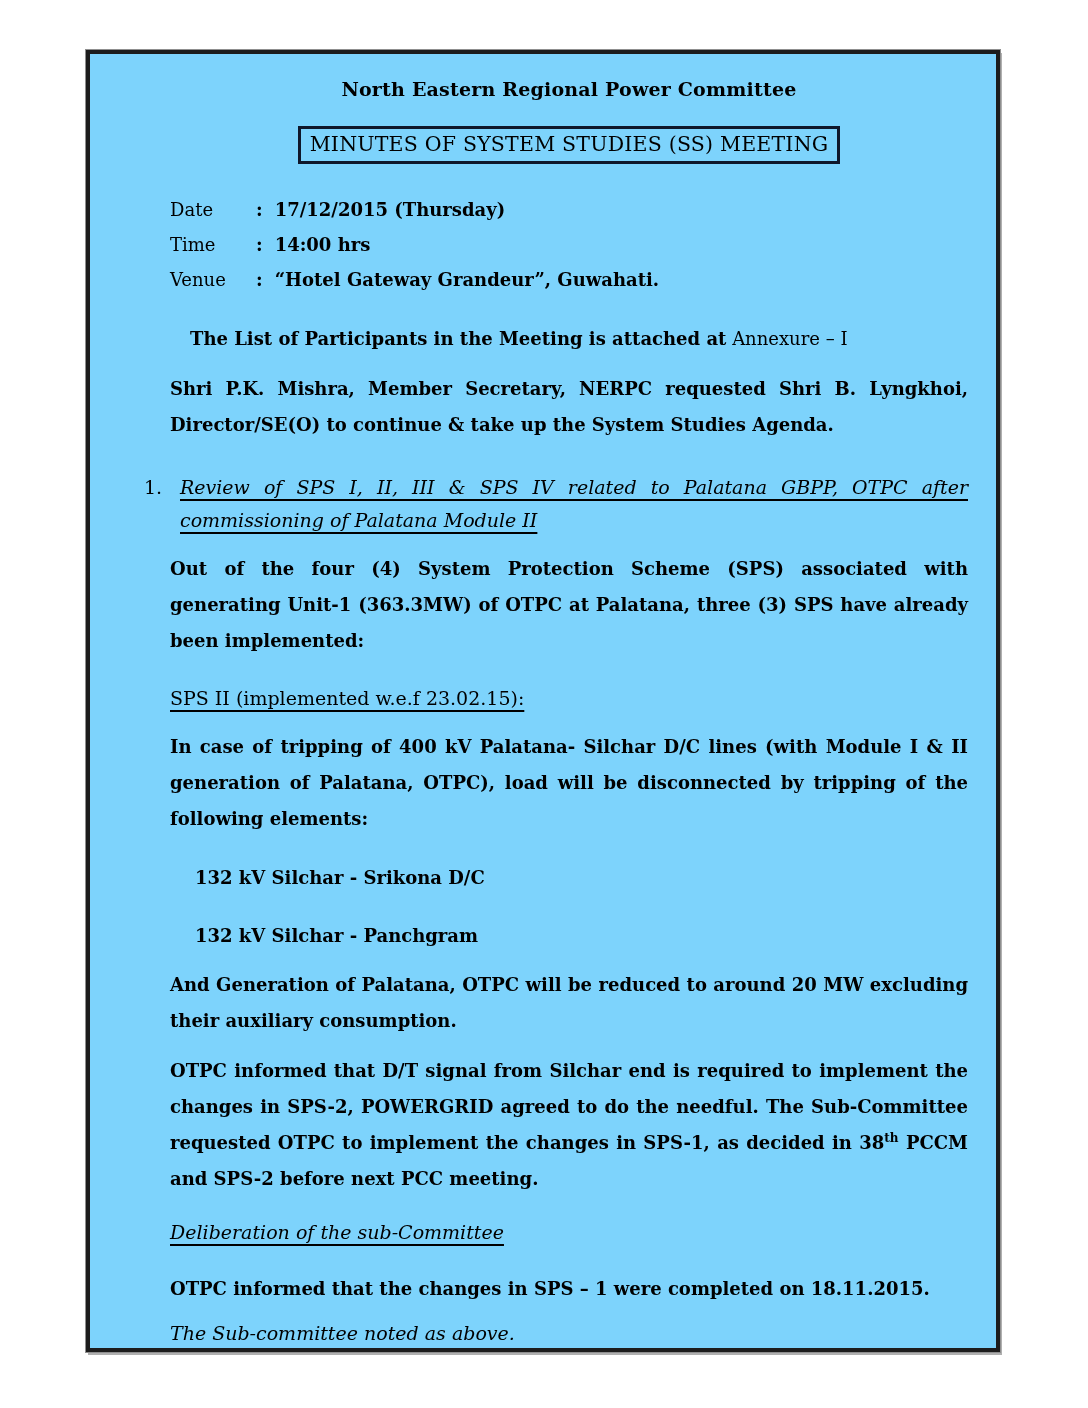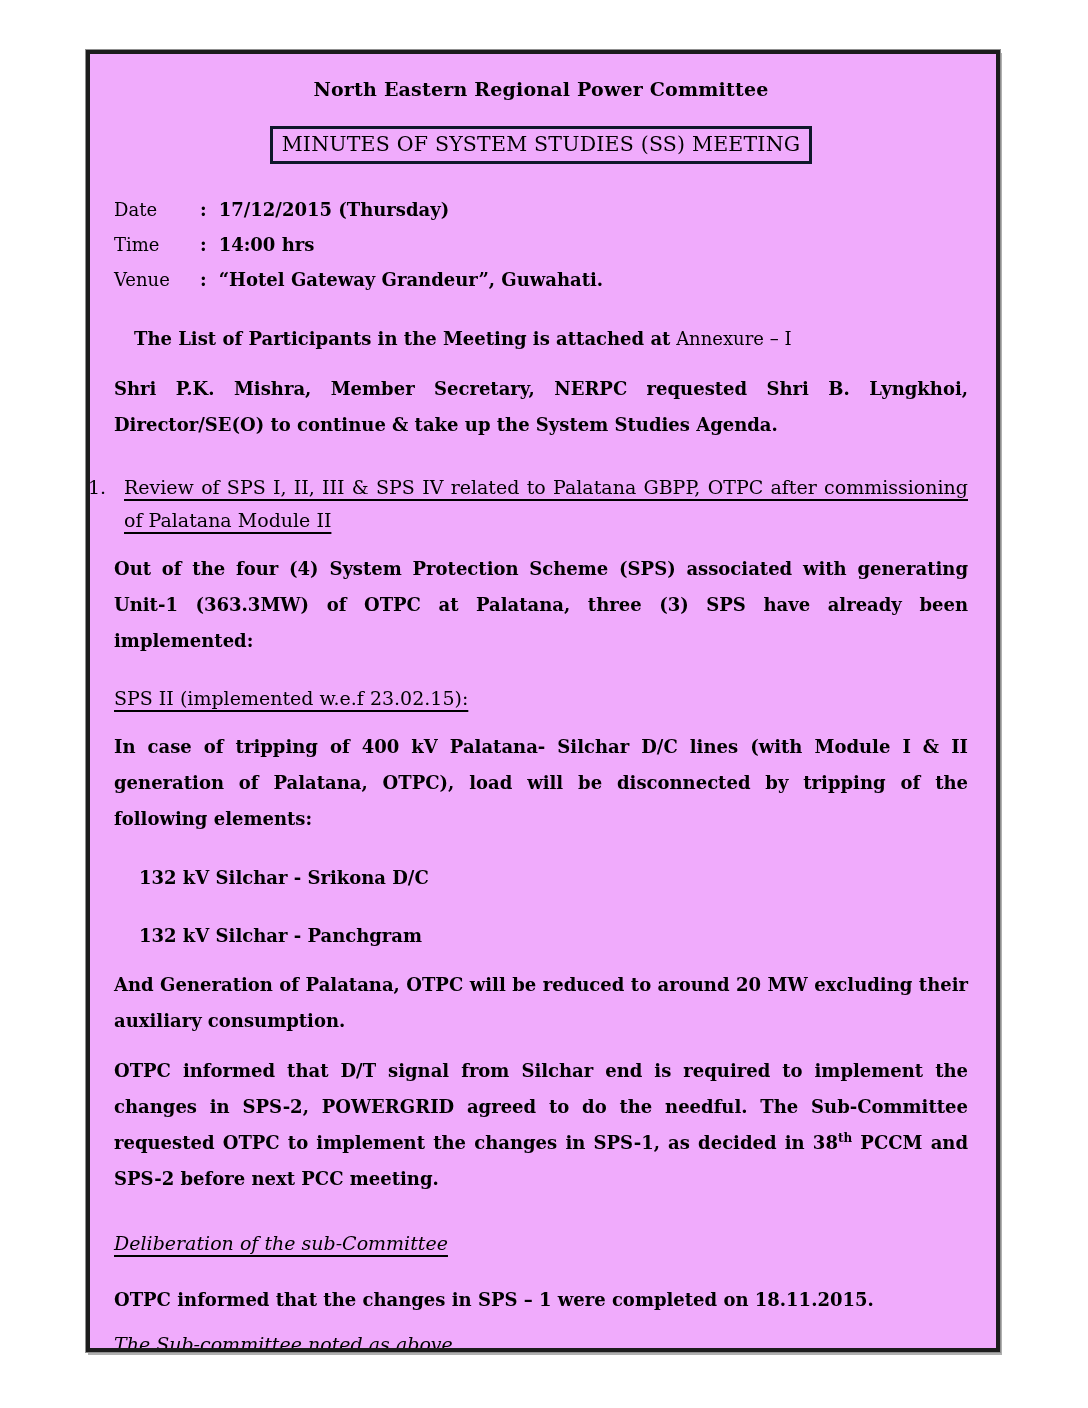--- a/index.html
+++ b/index.html
@@ -12,22 +12,22 @@
     overflow: hidden;
   }
   .sheet {
     position: absolute;
     left: 86px; top: 50px;
     width: 914px; height: 1302px;
     box-sizing: border-box;
     border: 4px solid #1c1c1c;
     outline: 1px solid #8f8f8f;
     box-shadow: 2px 3px 0 #b0b0b0;
-    background: #f0abfc;
-    padding: 14px 28px 0 24px;
+    background: #7dd3fc;
+    padding: 14px 28px 0 80px;
     overflow: hidden;
   }
   .bold   { font-weight: bold; margin-left: 20px; }
   .italic { font-style: italic; }
   .just   { text-align: justify; }
 
   .committee-title {
     text-align: center;
     font-size: 19px;
     font-weight: bold;
@@ -59,34 +59,35 @@
     font-size: 19px;
     line-height: 33px;
   }
   .h-num { width: 36px; flex: 0 0 36px; }
   .h-text {
     flex: 1;
     text-align: justify;
     text-decoration: underline;
     text-decoration-thickness: 2px;
     text-underline-offset: 5px;
+    font-style: italic;
   }
   .subheading {
     margin-top: 22px;
     font-size: 19px;
     line-height: 34px;
     text-decoration: underline;
     text-decoration-thickness: 2px;
     text-underline-offset: 5px;
   }
   .trip-list { margin: 10px 0 0 25px; font-size: 18px; font-weight: bold; }
   .trip-item { line-height: 34px; margin-top: 24px; }
 
   .delib-heading {
-    margin-top: 29px;
+    margin-top: 18px;
     font-size: 19px;
     line-height: 34px;
     font-style: italic;
     text-decoration: underline;
     text-decoration-thickness: 2px;
     text-underline-offset: 5px;
   }
   .completed-para { margin-top: 22px; }
   .noted-para { margin-top: 8px; font-size: 19px; }
 

